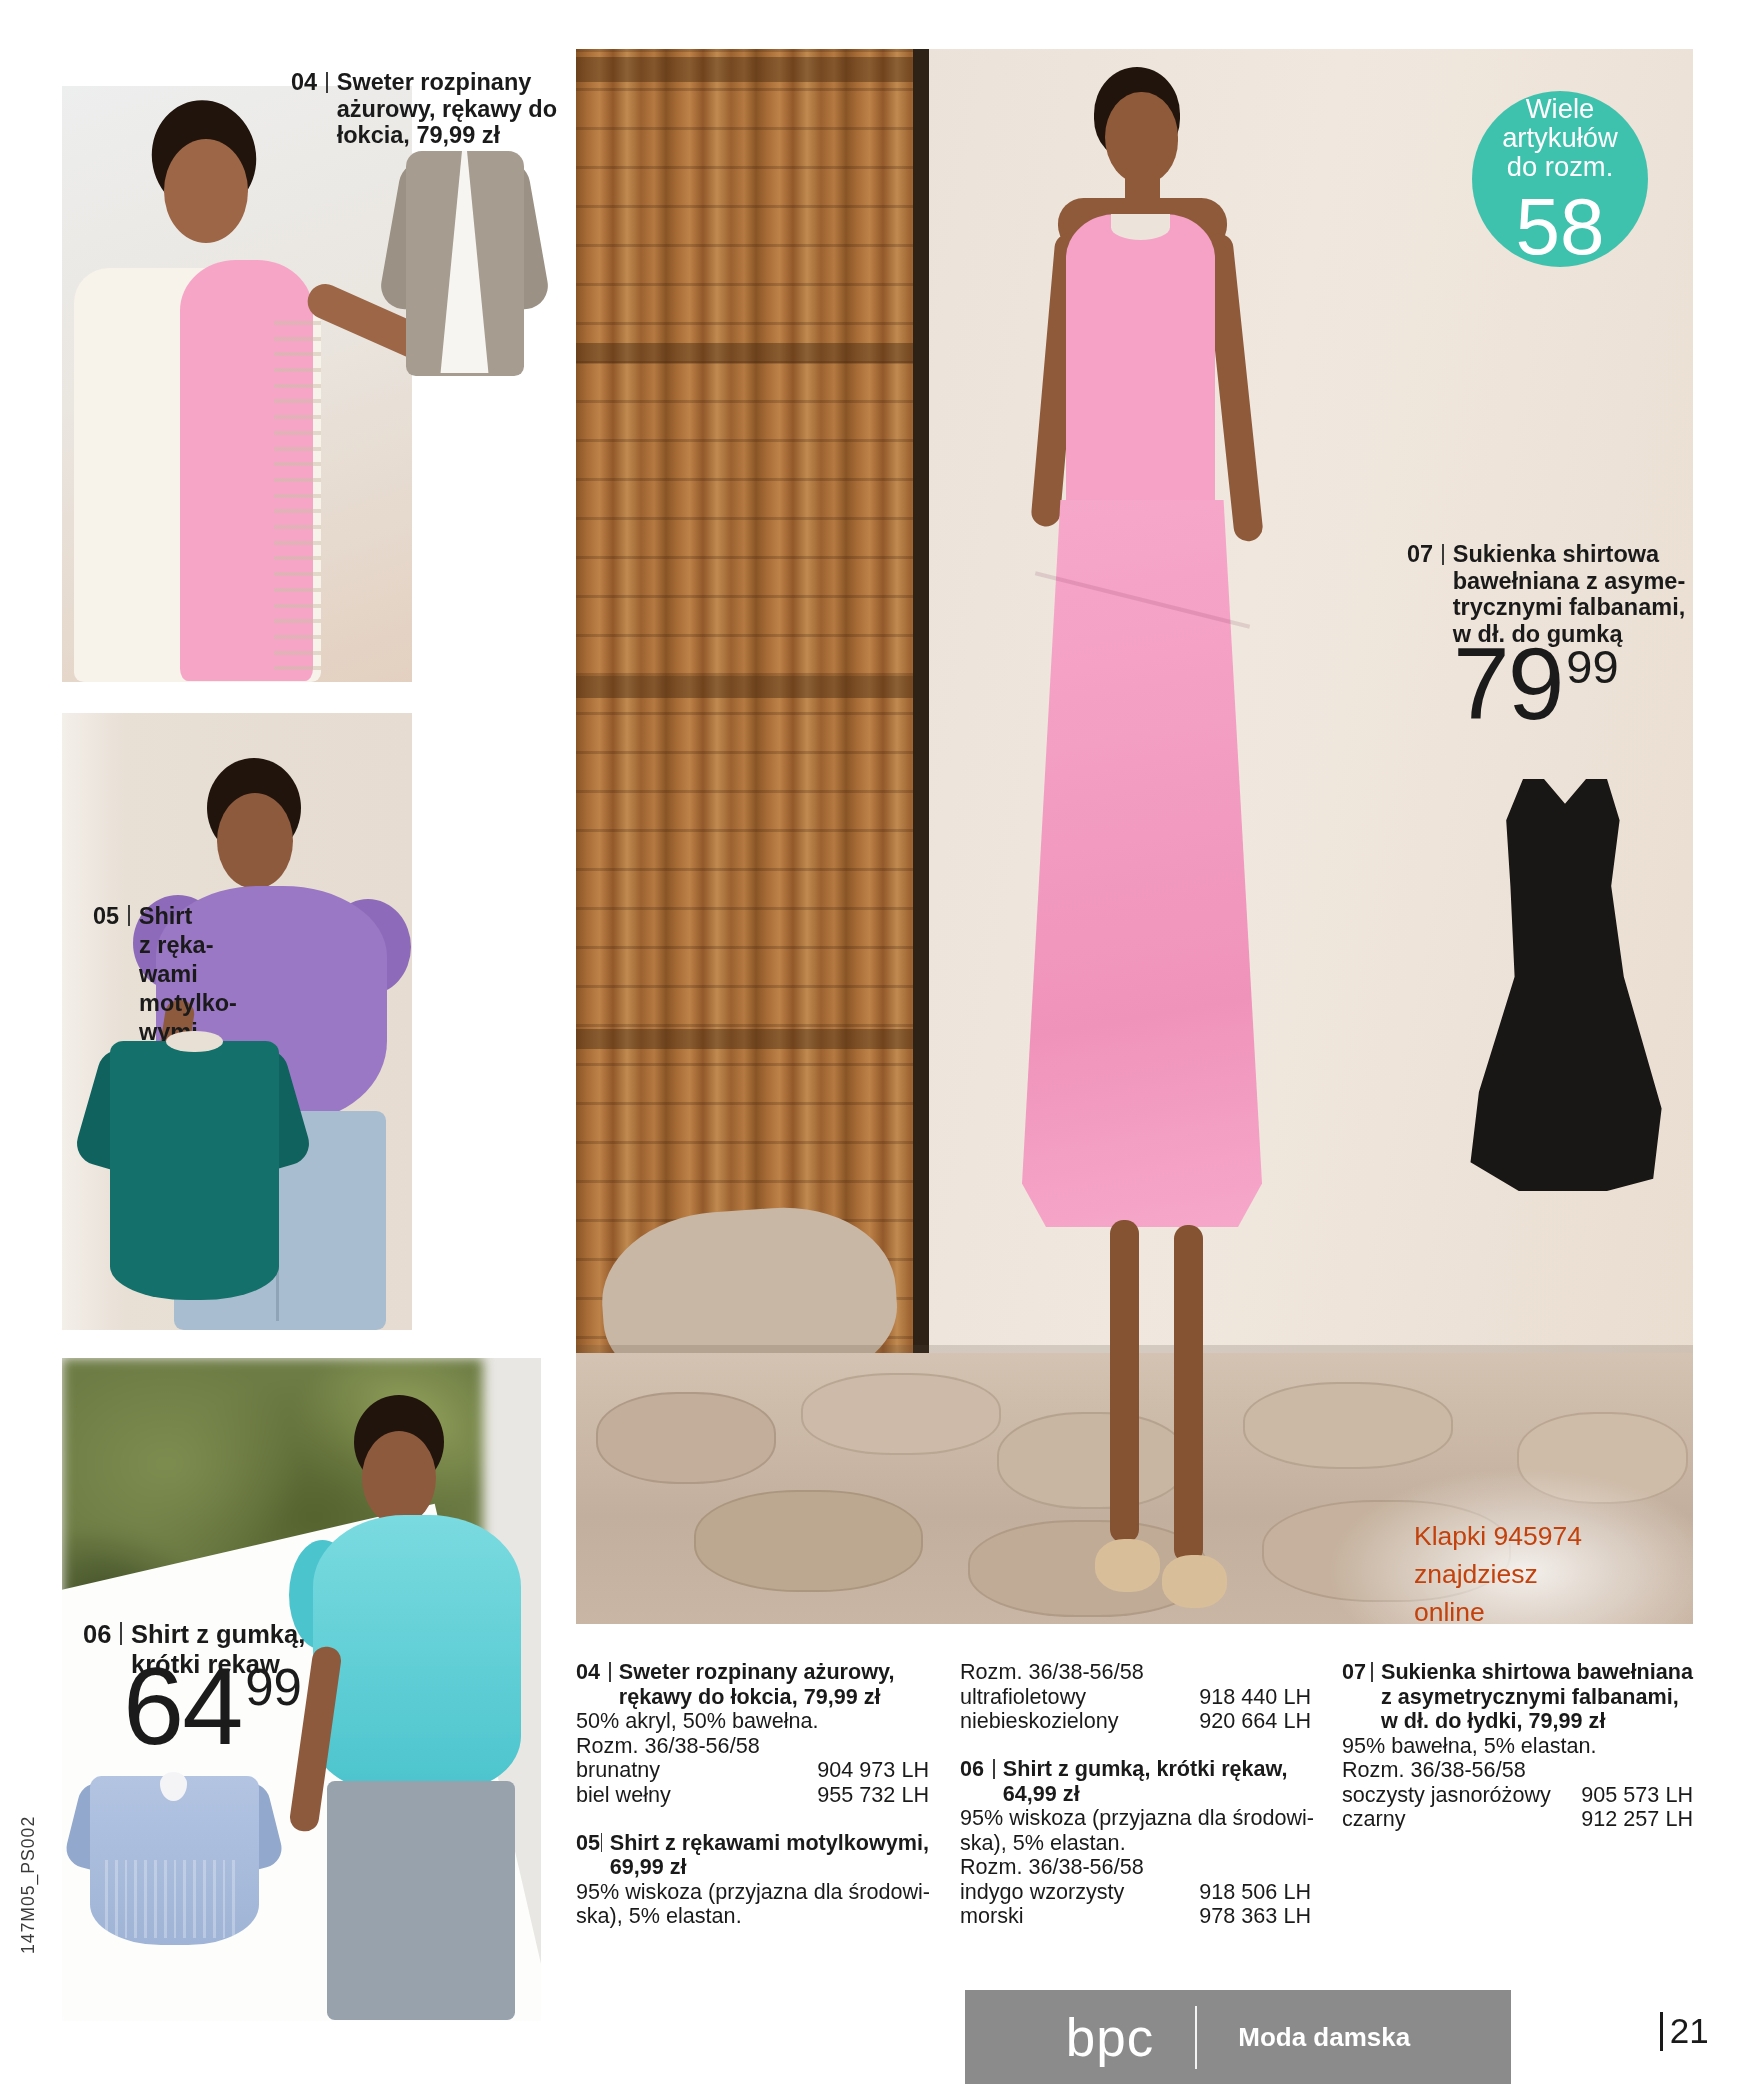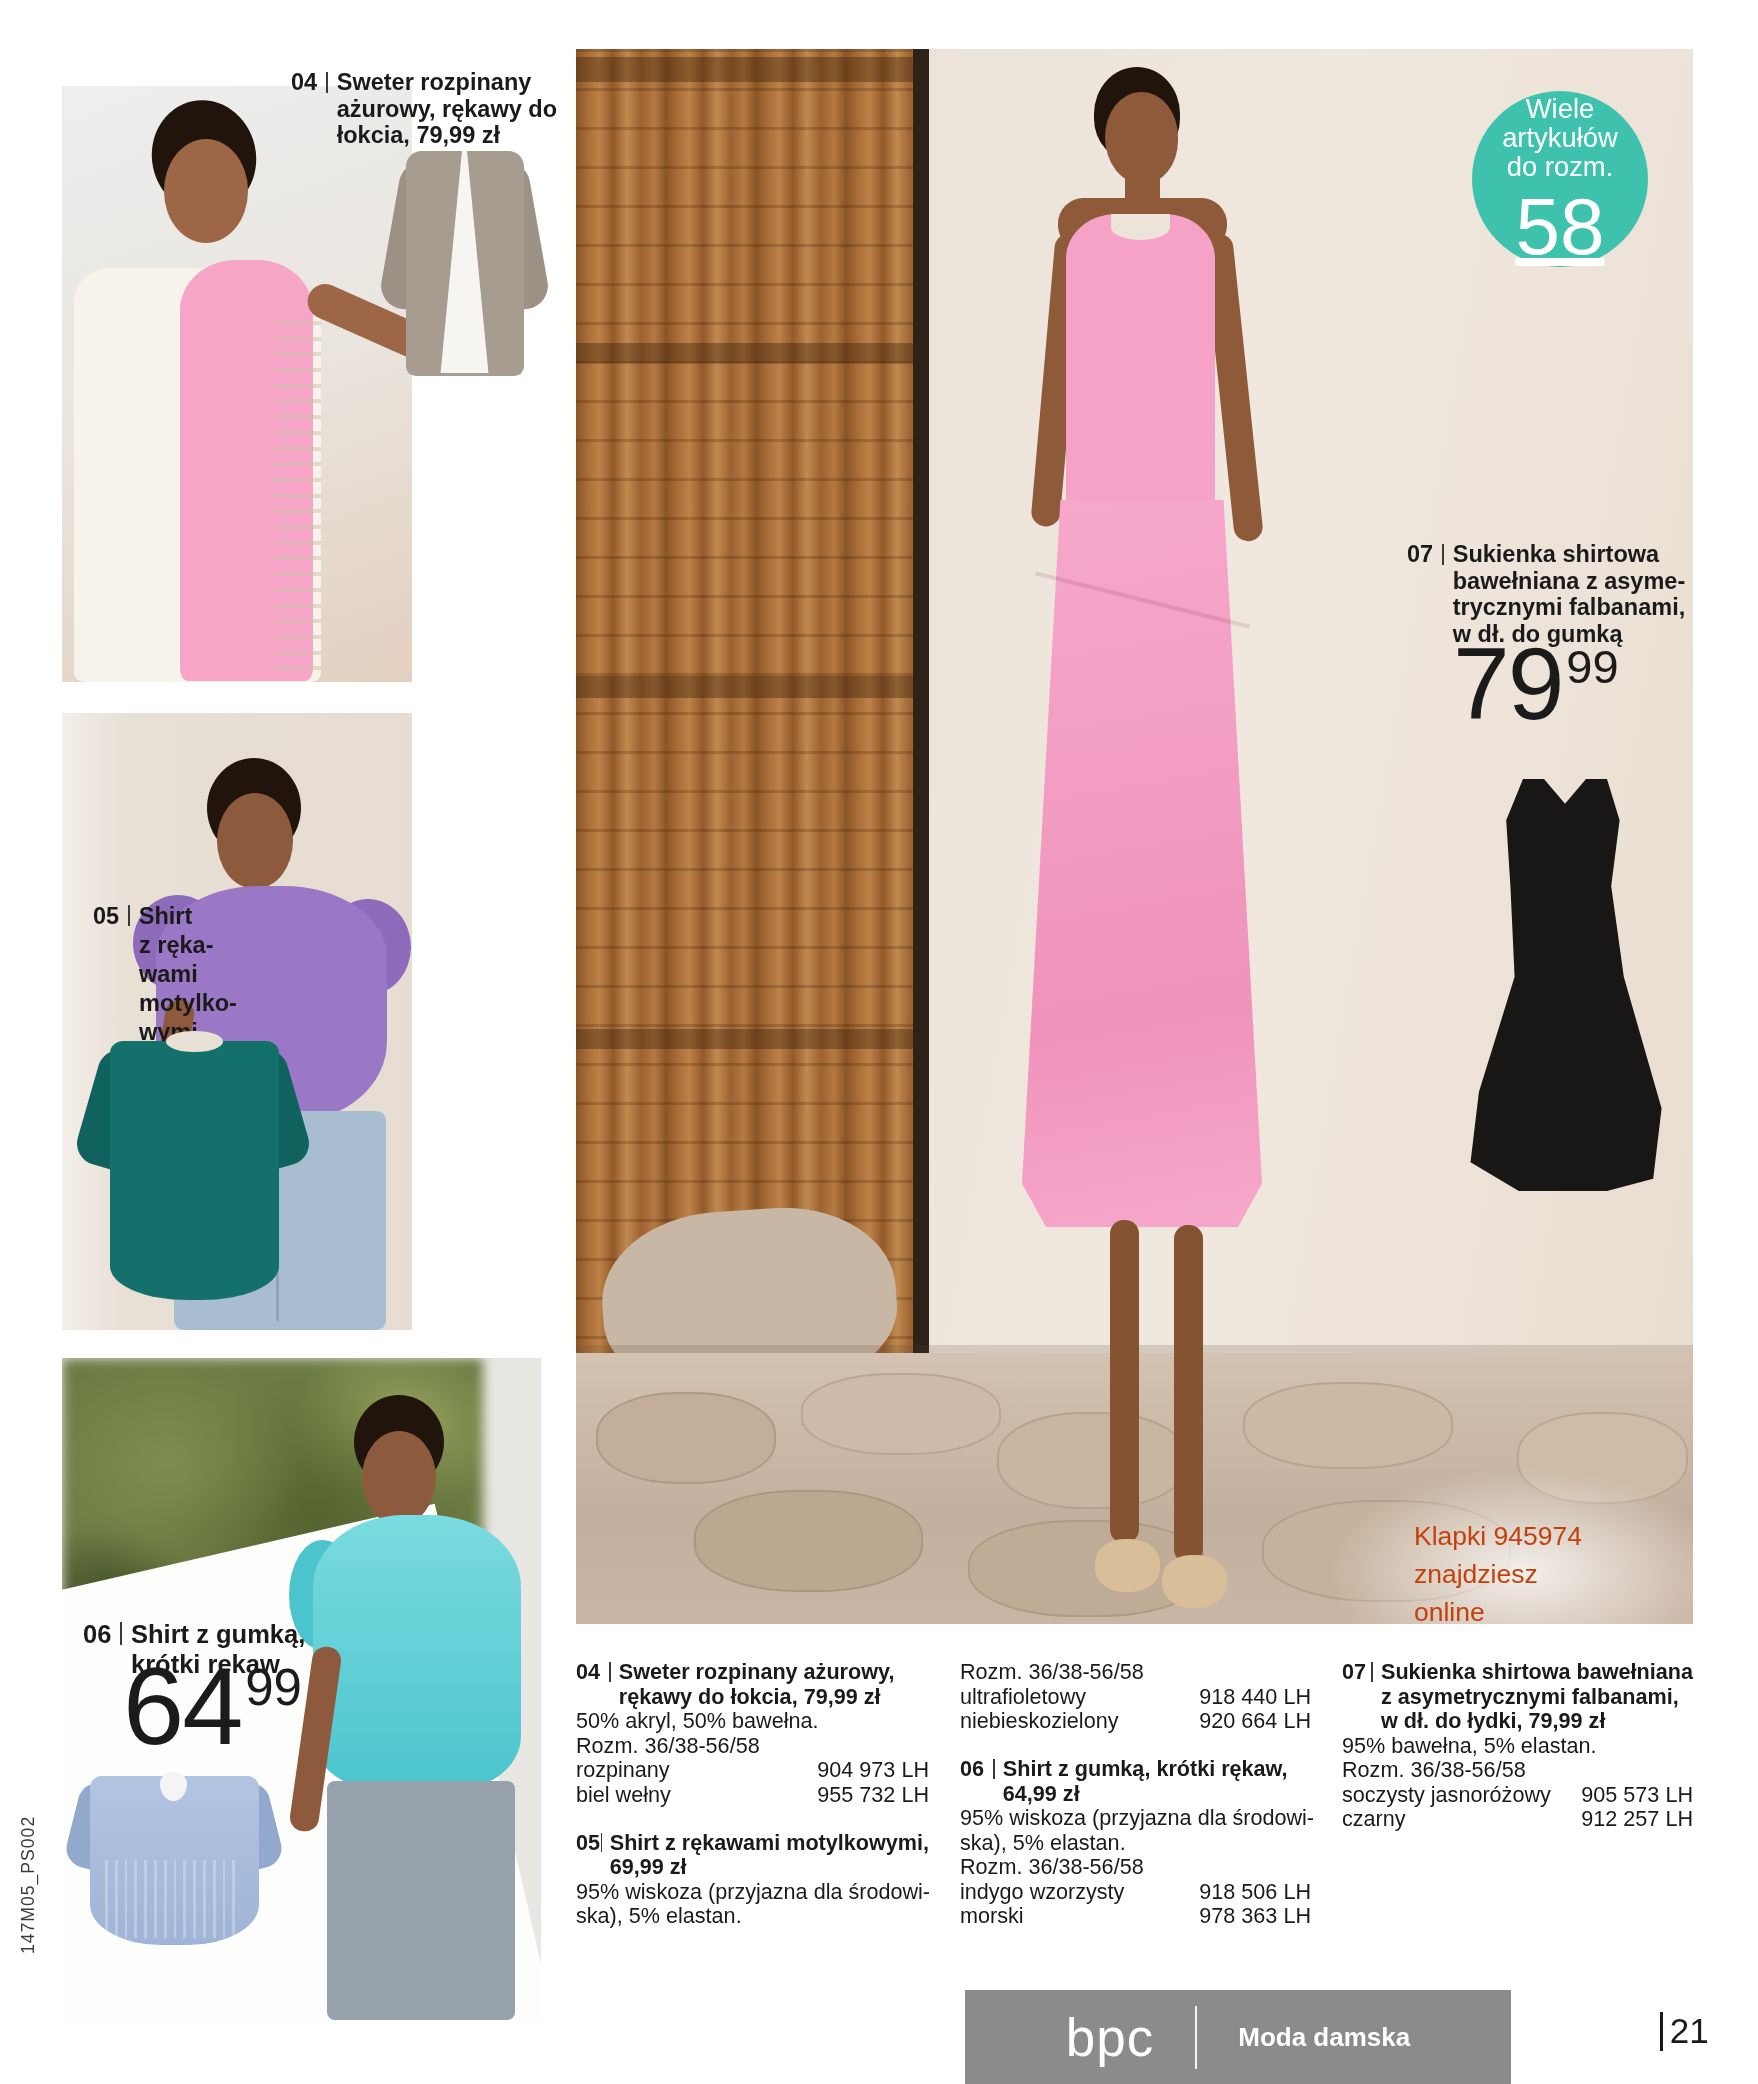--- a/index.html
+++ b/index.html
@@ -34,21 +34,21 @@
   .price79 .sup{font-size:47px;line-height:47px;}
 
   .klapki{left:1414px;top:1517px;font-size:26.5px;line-height:38px;color:#c2410c;}
   .klapki-glow{left:1328px;top:1468px;width:392px;height:206px;border-radius:50%;
     background:radial-gradient(closest-side,rgba(255,255,255,.8),rgba(255,255,255,0));}
 
   
   .badge{left:1472px;top:91px;width:176px;height:176px;border-radius:50%;background:#3fc2ad;
          color:#ffffff;text-align:center;display:flex;flex-direction:column;justify-content:center;}
   .badge .s{font-size:27.4px;line-height:29px;}
-  .badge .big{font-size:80px;line-height:74px;margin-top:9px;text-decoration:underline;}
+  .badge .big{font-size:80px;line-height:74px;margin-top:9px;}
 
   
   .photo{overflow:hidden;}
   .photo1{left:62px;top:86px;width:350px;height:596px;
     background:linear-gradient(160deg,#edeeee 0%,#eae6e0 45%,#e3d0c0 100%);}
   .photo2{left:62px;top:713px;width:350px;height:617px;
     background:linear-gradient(90deg,#f3efe9 0%,#e8dfd5 18%,#e6dcd1 100%);}
   .photo3{left:62px;top:1358px;width:479px;height:663px;background:#e9e7e3;}
   .bigimg{left:576px;top:49px;width:1117px;height:1575px;
     background:linear-gradient(100deg,#e7ddd4 0%,#ece3da 30%,#f0e8df 55%,#ede2d7 80%,#e9dccf 100%);}
@@ -360,21 +360,21 @@
         <span class="n">04</span>
         <span class="db"></span>
         <span class="tl">
           <div>Sweter rozpinany ażurowy,</div>
           <div>rękawy do łokcia, 79,99 zł</div>
         </span>
       </div>
       <div class="dbody">50% akryl, 50% bawełna.</div>
       <div class="dbody">Rozm. 36/38-56/58</div>
       <div class="drow">
-        <span>rozpinany</span>
+        <span>brunatny</span>
         <span>904 973 LH</span>
       </div>
       <div class="drow">
         <span>biel wełny</span>
         <span>955 732 LH</span>
       </div>
       <div class="dspacer"></div>
       <div class="dhead">
         <span class="n">05</span>
         <span class="db"></span>

